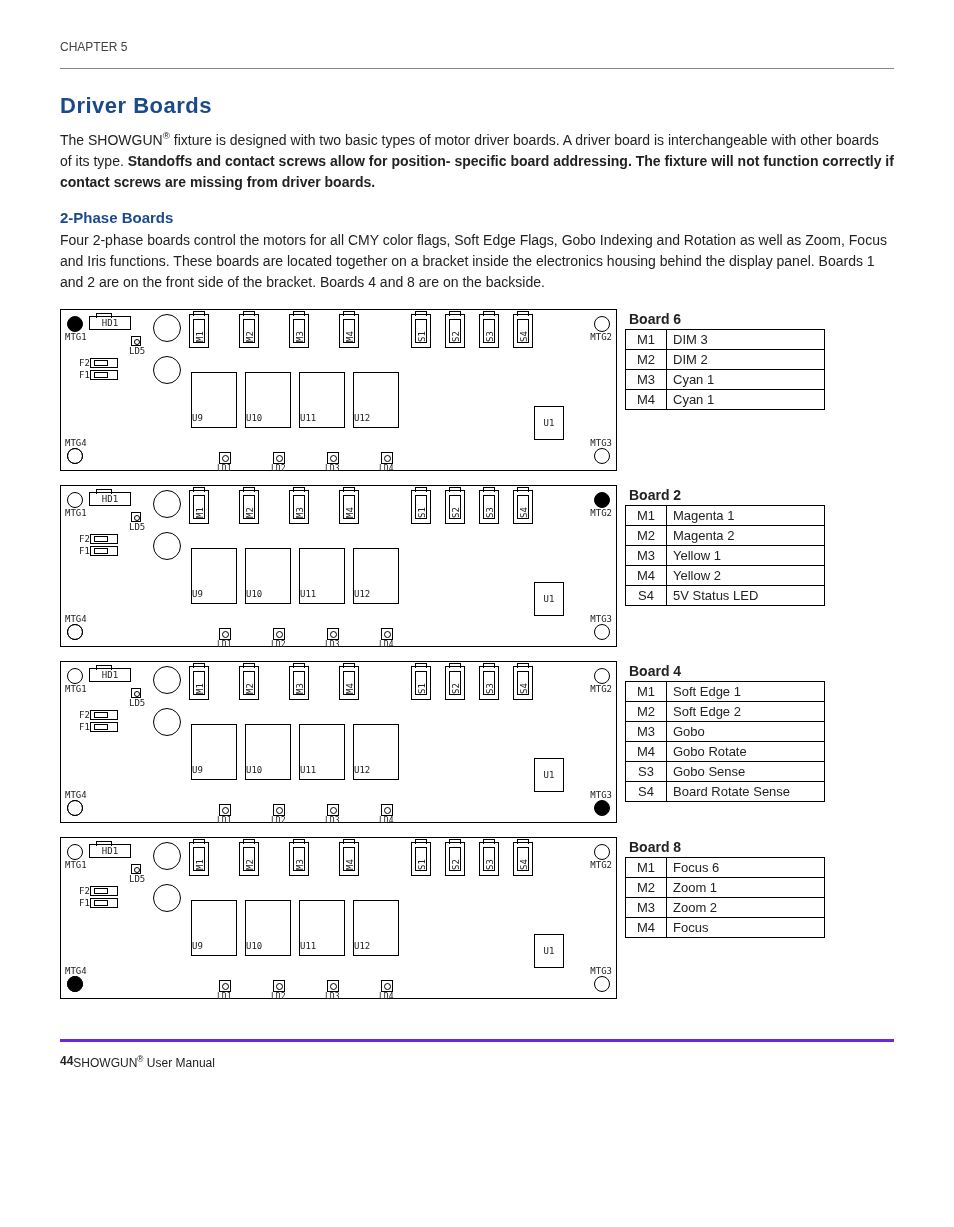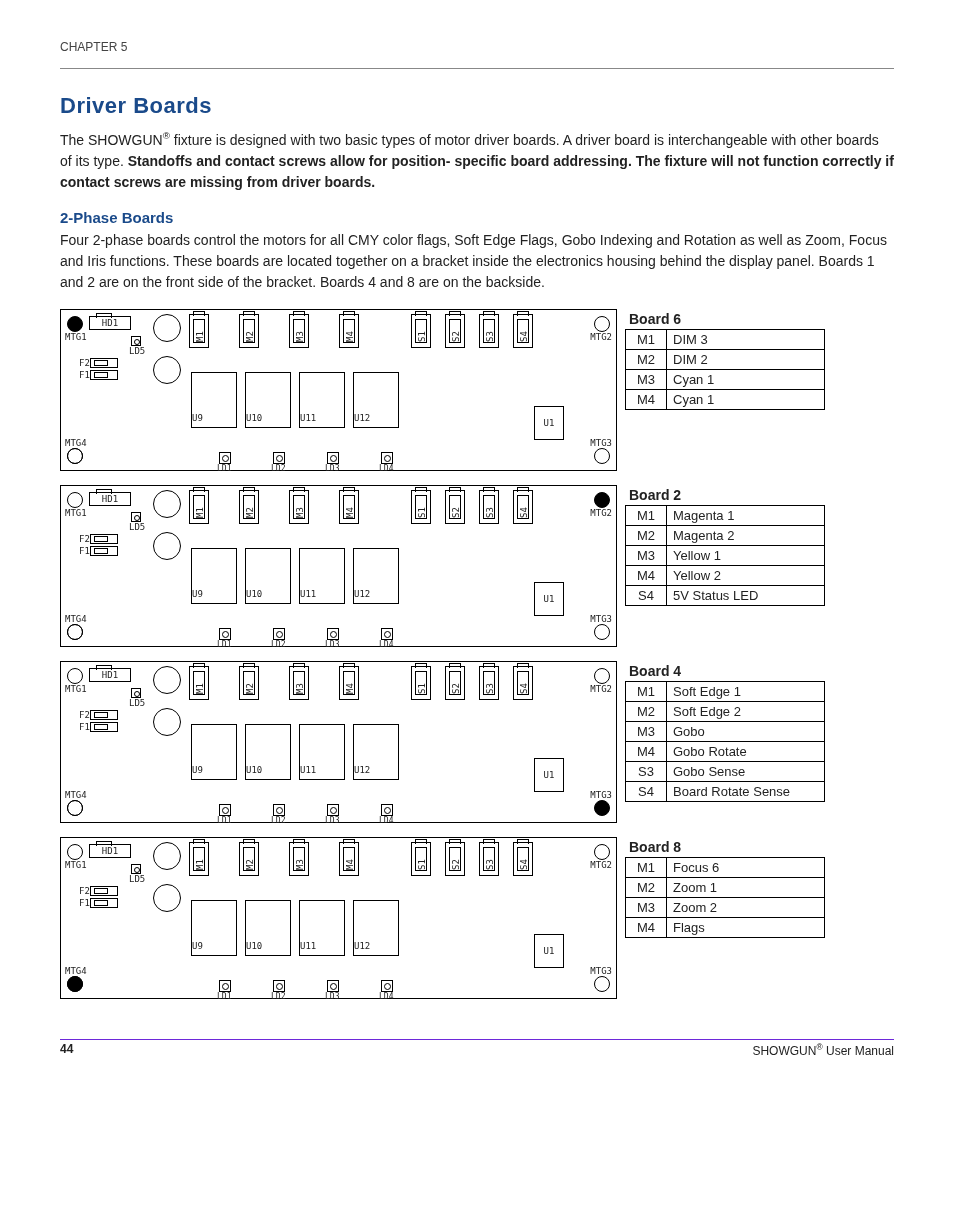--- a/index.html
+++ b/index.html
@@ -91,23 +91,22 @@
   }
   .board-table td {
     border: 1px solid #000;
     padding: 2px 6px;
     font-size: 13px;
   }
   .board-table td:first-child { width: 28px; text-align:center; }
 
   .footer {
     display:flex;
-    justify-content:space-between;
-    border-top:1px solid #6d28d9;
-    padding-top:2px;
+    border-top:3px solid #6d28d9;
+    padding-top:12px;
     margin-top:40px;
     font-size:12px;
   }
   .footer .pn{font-weight:bold;}
   sup{font-size:0.7em;}
 </style>
 </head>
 <body>
 
 <div class="chapter-header">
@@ -539,21 +538,21 @@
             <tr>
               <td>M2</td>
               <td>Zoom 1</td>
             </tr>
             <tr>
               <td>M3</td>
               <td>Zoom 2</td>
             </tr>
             <tr>
               <td>M4</td>
-              <td>Flags</td>
+              <td>Focus</td>
             </tr>
       </tbody>
         </table>
     </div>
     </div>
   </div>
 
 <div class="footer">
   <span class="pn">44</span>
   <span>

